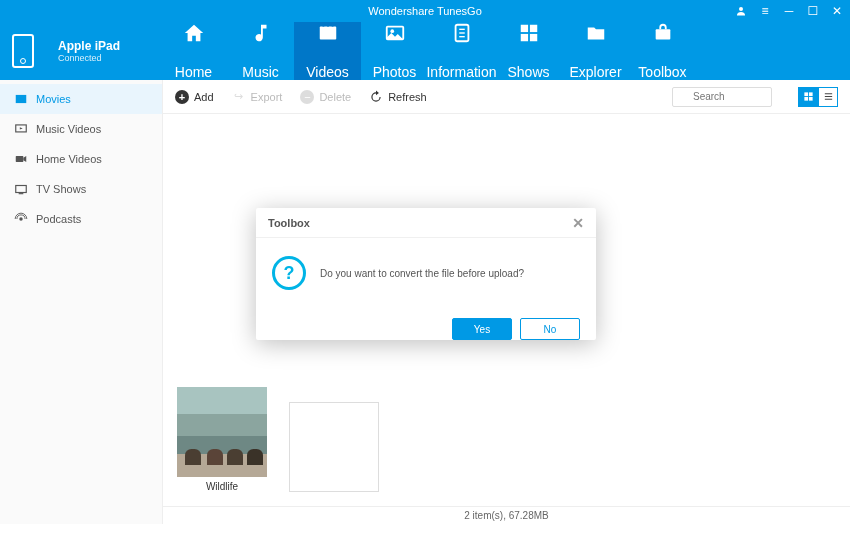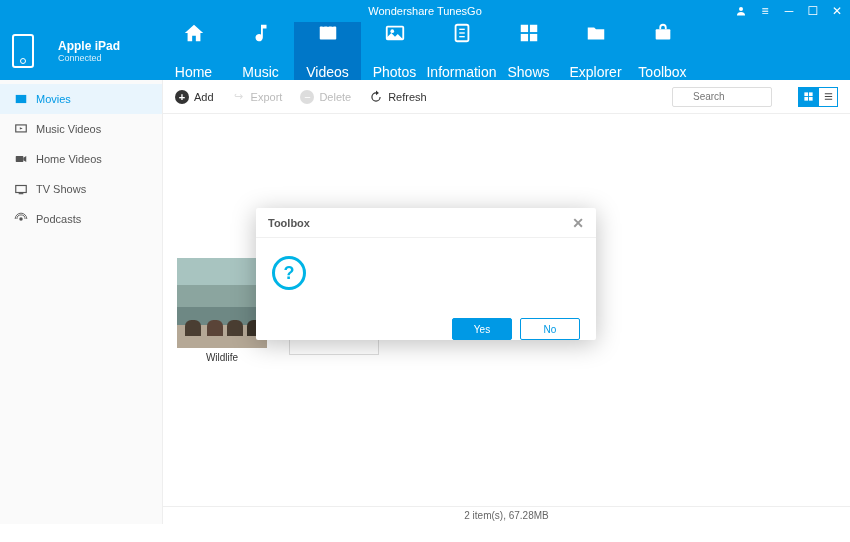--- a/index.html
+++ b/index.html
@@ -34,21 +34,21 @@
 .toolbar .sp{flex:1}
 .search{width:100px;height:20px;border:1px solid #ddd;border-radius:2px;display:flex;align-items:center;padding:0 20px}
 .search input{border:none;outline:none;flex:1;font-size:10px;color:#999;width:70px}
 .search svg{width:11px;height:11px;fill:#bbb}
 .viewbtns{display:flex;margin-left:8px}
 .vbtn{width:20px;height:20px;border:1px solid #0099e5;display:flex;align-items:center;justify-content:center;cursor:pointer}
 .vbtn.active{background:#0099e5}
 .vbtn svg{width:11px;height:11px}
 .vbtn.active svg{fill:#fff}
 .vbtn:not(.active) svg{fill:#0099e5}
-.gallery{flex:1;padding:14px;display:flex;gap:22px;align-items:center}
+.gallery{flex:1;padding:14px;display:flex;gap:22px;align-items:flex-end}
 .thumb{width:90px;display:flex;flex-direction:column;align-items:center;gap:4px}
 .thumb .img{width:90px;height:90px;background:linear-gradient(to bottom,#a8c4c0 0%,#a8c4c0 30%,#8ba59f 30%,#8ba59f 55%,#6e8884 55%,#6e8884 75%,#b5a896 75%,#b5a896 100%);position:relative;overflow:hidden}
 .thumb .img:before{content:"";position:absolute;bottom:12px;left:8px;width:16px;height:16px;background:#4a3e32;border-radius:40% 40% 0 0}
 .thumb .img:after{content:"";position:absolute;bottom:12px;left:30px;width:16px;height:16px;background:#5a4438;border-radius:40% 40% 0 0;box-shadow:20px 0 0 #4a3e32,40px 0 0 #3a3228}
 .thumb .lbl{font-size:10px;color:#333}
 .thumb.empty .img{background:#fff;border:1px solid #ddd}
 .thumb.empty .img:before,.thumb.empty .img:after{display:none}
 .statusbar{height:18px;border-top:1px solid #eee;display:flex;align-items:center;justify-content:center;font-size:10px;color:#666}
 .modal{position:absolute;left:256px;top:208px;width:340px;background:#fff;box-shadow:0 4px 24px rgba(0,0,0,.25);border-radius:2px}
 .modal .mh{height:30px;display:flex;align-items:center;justify-content:space-between;padding:0 12px;font-size:11px;font-weight:600;color:#555;border-bottom:1px solid #f0f0f0}
@@ -248,18 +248,19 @@
   </div>
 </div>
 
 <div class="modal">
   <div class="mh">
     <span>Toolbox</span>
     <span>✕</span>
   </div>
   <div class="mb">
     <div class="qicon">?</div>
+    <div class="msg">Do you want to convert the file before upload?</div>
   </div>
   <div class="mf">
     <div class="btn yes">Yes</div>
     <div class="btn no">No</div>
   </div>
 </div>
 
 </body></html>

